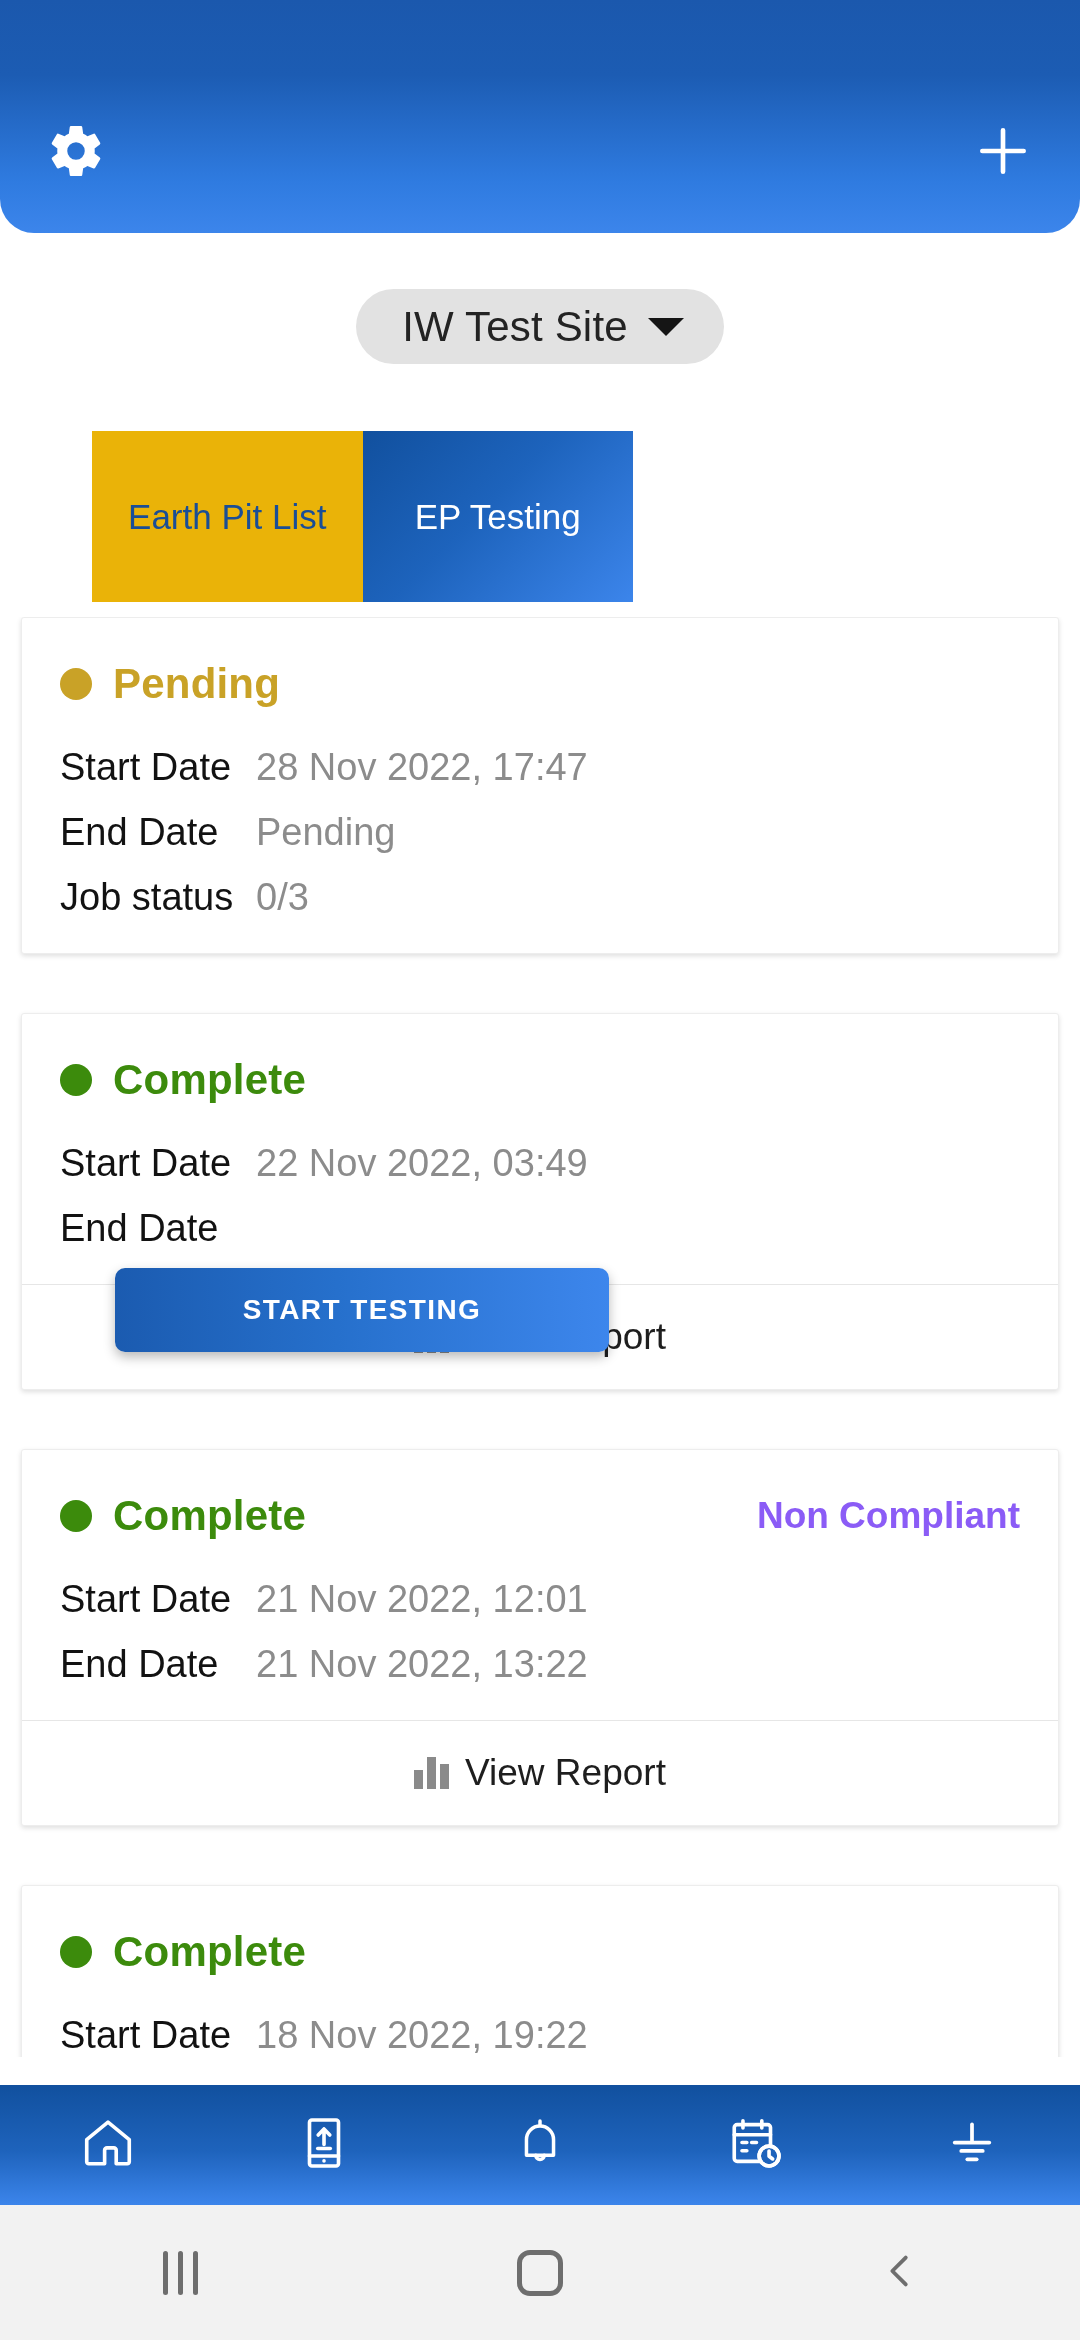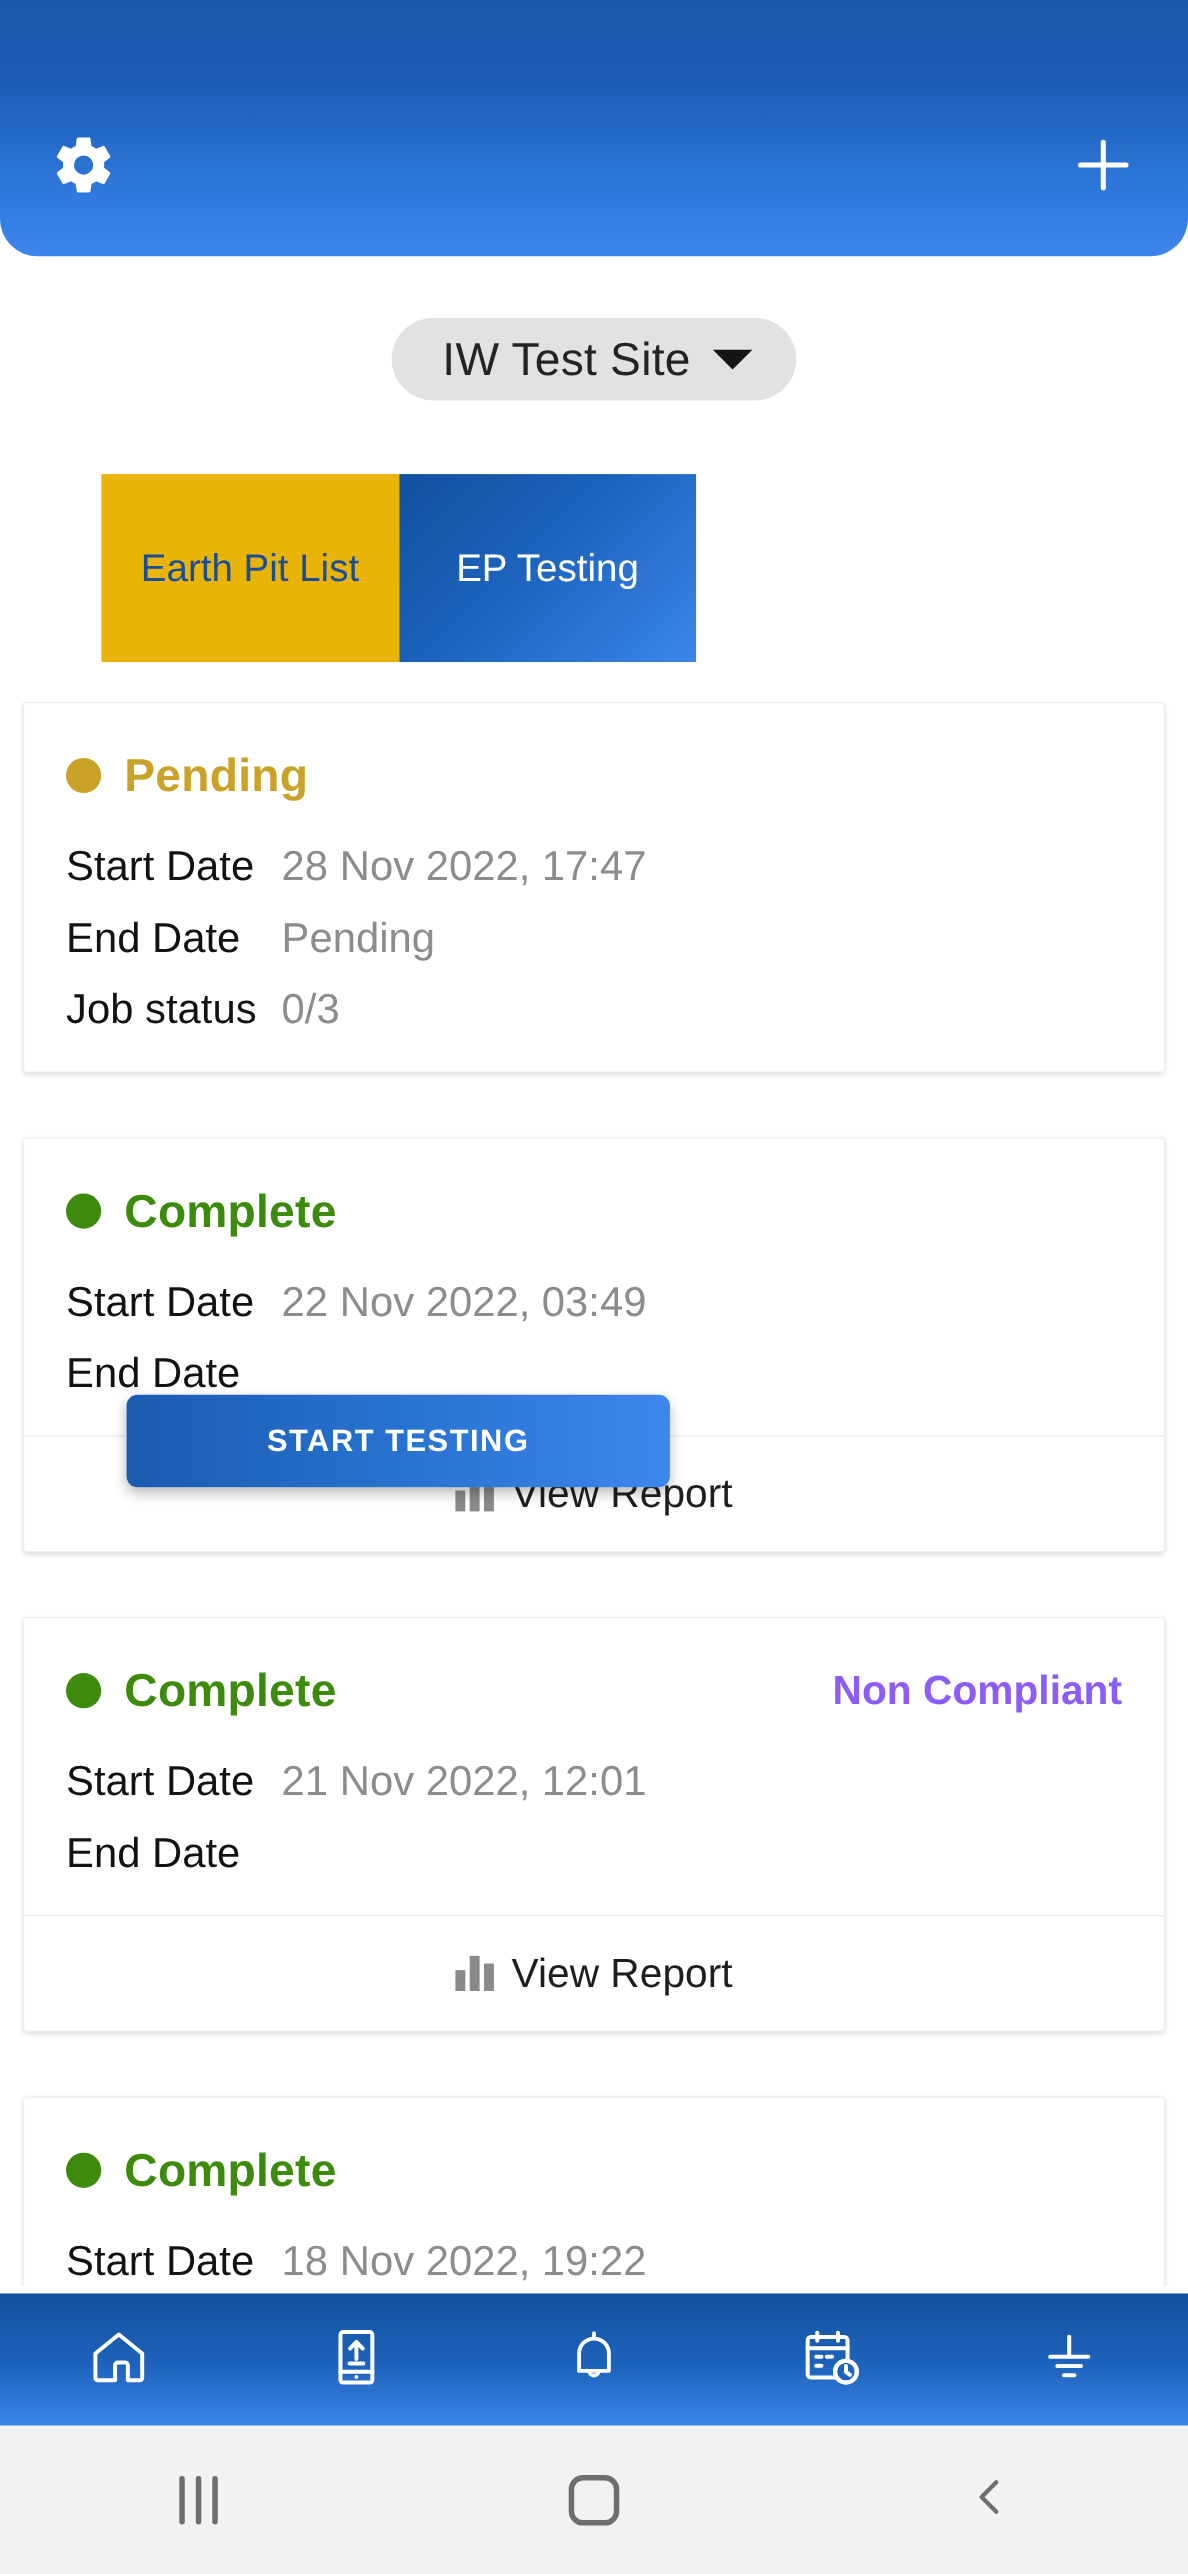--- a/index.html
+++ b/index.html
@@ -73,21 +73,21 @@
     font-size:35px; cursor:pointer;
   }
   .tab.inactive{ background:#eab308; color:#1A4E96; font-weight:400; }
   .tab.active{
     background:linear-gradient(135deg,#11509E 0%,#1D63BC 45%,#3C85EB 100%);
     color:#FFFFFF; font-weight:400;
   }
 
   
   .cards{
-    position:absolute; top:638px; left:0; width:1080px; height:1440px;
+    position:absolute; top:617px; left:0; width:1080px; height:1440px;
     overflow:hidden;
   }
   .card{
     margin:0 21px 59px 21px;
     background:#FFFFFF;
     border:1px solid #EDEDED;
     box-shadow:0 2px 5px rgba(0,0,0,.13);
     border-radius:3px;
   }
   .card-body{ padding:42px 38px 34px 38px; }
@@ -291,20 +291,21 @@
           <span class="status-text" style="color:#3C8B0C">Complete</span>
         </div>
         <span class="compliance" style="color:#8b5cf6">Non Compliant</span>
       </div>
       <div class="row">
         <span class="row-label">Start Date</span>
         <span class="row-value">21 Nov 2022, 12:01</span>
       </div>
       <div class="row">
         <span class="row-label">End Date</span>
+        <span class="row-value">21 Nov 2022, 13:22</span>
       </div>
     </div>
     <div class="card-foot">
       <span class="barchart">
           <i></i>
           <i></i>
           <i></i>
         </span>
       <span class="foot-label">View Report</span>
     </div>

